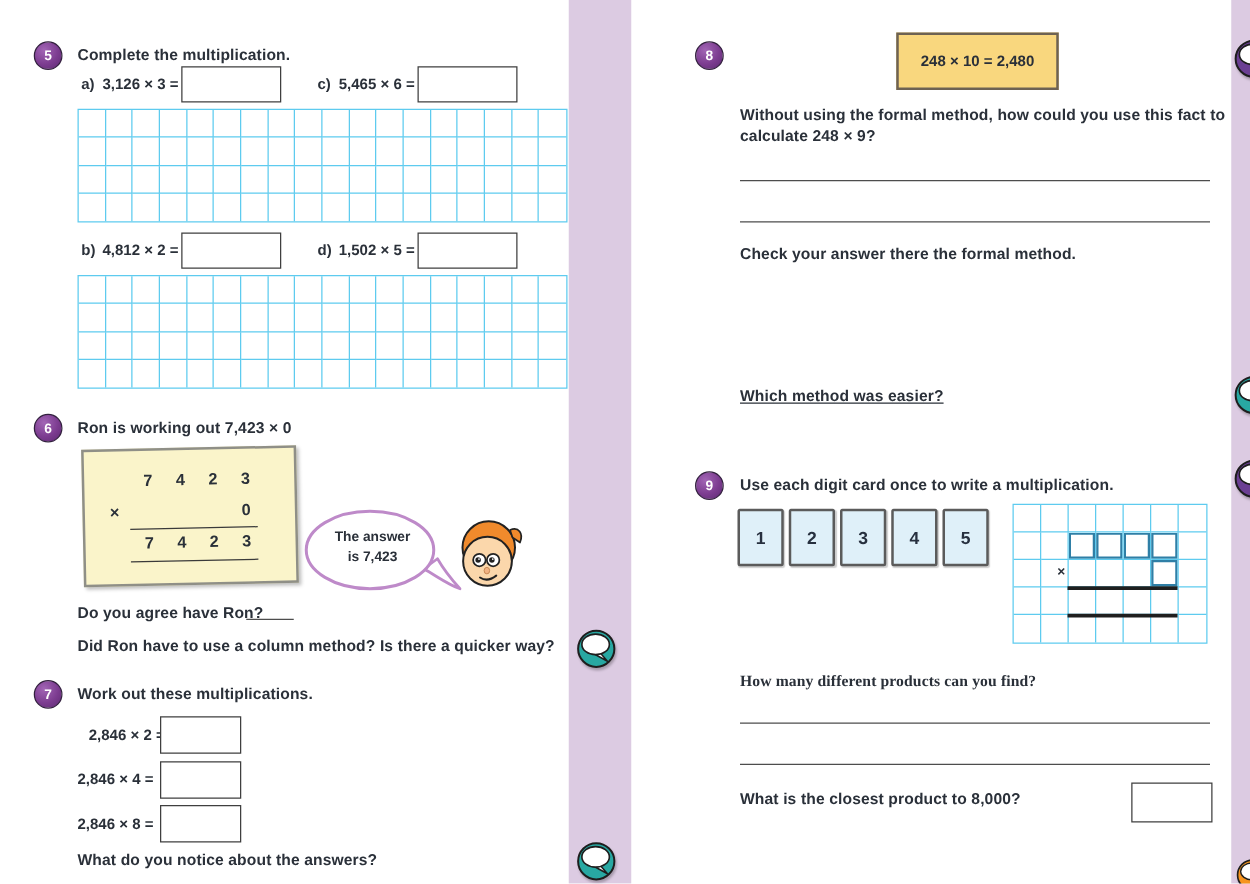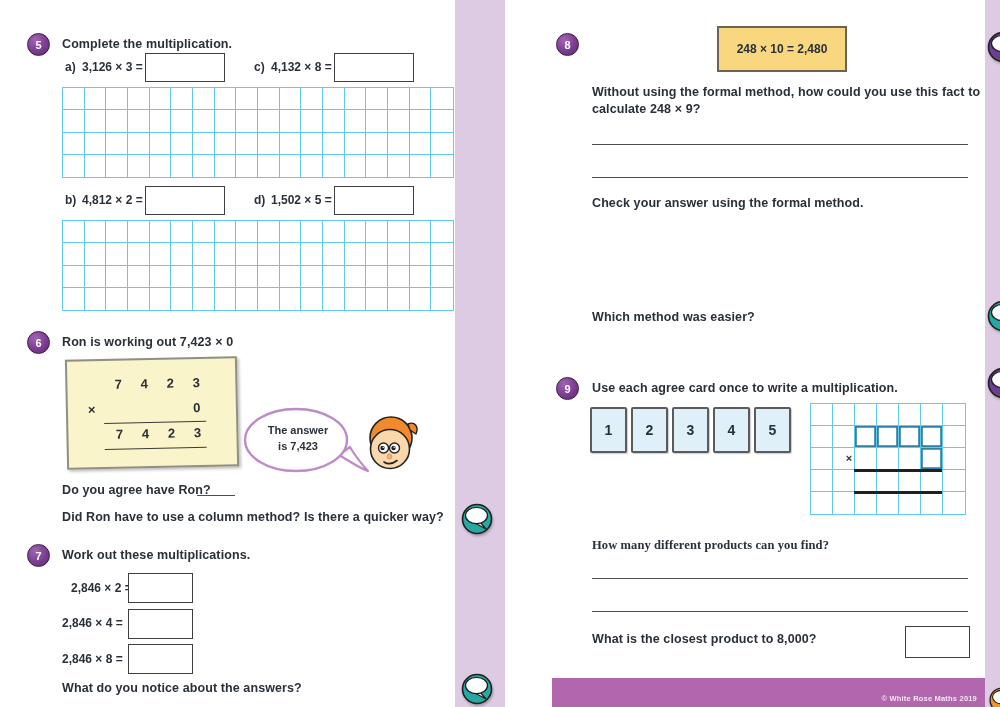--- a/index.html
+++ b/index.html
@@ -58,21 +58,21 @@
 
   <div class="badge" style="left:27px;top:33px;">
       <span>5</span>
     </div>
   <div class="txt" style="left:62px;top:37px;">Complete the multiplication.</div>
 
   <span class="expr lbl" style="left:65px;top:60px;">a)</span>
   <span class="expr" style="left:82px;top:60px;">3,126 × 3 =</span>
   <div class="ans-box" style="left:145px;top:53px;width:78px;height:27px;"></div>
   <span class="expr lbl" style="left:254px;top:60px;">c)</span>
-  <span class="expr" style="left:271px;top:60px;">4,132 × 8 =</span>
+  <span class="expr" style="left:271px;top:60px;">5,465 × 6 =</span>
   <div class="ans-box" style="left:334px;top:53px;width:78px;height:27px;"></div>
 
   <div class="wgrid" style="left: 62px; top: 87px; width: 390px; height: 89px; grid-template-columns: repeat(18, 1fr); grid-auto-rows: 1fr;">
       <div class="gcell"></div>
       <div class="gcell"></div>
       <div class="gcell"></div>
       <div class="gcell"></div>
       <div class="gcell"></div>
       <div class="gcell"></div>
       <div class="gcell"></div>
@@ -305,27 +305,27 @@
       <span>8</span>
     </div>
   <div class="abs" style="left:717px;top:26px;width:126px;height:42px;background:#f9d77e;border:2px solid #6d6253;display:flex;align-items:center;justify-content:center;font-size:12px;font-weight:600;">
     <span>248 × 10 = 2,480</span>
   </div>
 
   <div class="txt" style="left:592px;top:85px;">Without using the formal method, how could you use this fact to</div>
   <div class="txt" style="left:592px;top:102px;">calculate 248 × 9?</div>
   <div class="ans-line" style="left:592px;top:144px;width:376px;"></div>
   <div class="ans-line" style="left:592px;top:177px;width:376px;"></div>
-  <div class="txt" style="left:592px;top:196px;">Check your answer using the formal method.</div>
-  <div class="txt" style="left:592px;top:310px;">Which method was easier?</div>
+  <div class="txt" style="left:592px;top:196px;">Check your answer there the formal method.</div>
+  <div class="txt" style="left:592px;top:310px;text-decoration:underline;">Which method was easier?</div>
 
   <div class="badge" style="left:556px;top:377px;">
       <span>9</span>
     </div>
-  <div class="txt" style="left:592px;top:381px;">Use each agree card once to write a multiplication.</div>
+  <div class="txt" style="left:592px;top:381px;">Use each digit card once to write a multiplication.</div>
 
   <div class="card" style="left:590px;">
       <span>1</span>
     </div>
   <div class="card" style="left:631px;">
       <span>2</span>
     </div>
   <div class="card" style="left:672px;">
       <span>3</span>
     </div>
@@ -376,23 +376,20 @@
   <span class="abs" style="left:838px;top:452px;width:22px;text-align:center;font-size:11px;font-weight:700;">×</span>
   <div class="hline" style="left:854px;top:469px;width:88px;"></div>
   <div class="hline" style="left:854px;top:491px;width:88px;"></div>
 
   <div class="txt" style="left:592px;top:538px;font-family:Liberation Serif, serif;">How many different products can you find?</div>
   <div class="ans-line" style="left:592px;top:578px;width:376px;"></div>
   <div class="ans-line" style="left:592px;top:611px;width:376px;"></div>
   <div class="txt" style="left:592px;top:632px;">What is the closest product to 8,000?</div>
   <div class="ans-box" style="left:905px;top:626px;width:63px;height:30px;"></div>
 
-  <div class="footer-bar">
-    <span class="footer-text">© White Rose Maths 2019</span>
-  </div>
 
   <svg class="sicon" style="left:986px;top:30px;" width="34" height="34" viewBox="0 0 34 34">
     <circle cx="17" cy="17" r="14.5" fill="#6b3f93" stroke="#1e1e1e" stroke-width="1.6"></circle>
     <ellipse cx="16.5" cy="13.5" rx="11" ry="8.2" fill="#fff" stroke="#1e1e1e" stroke-width="1.3"></ellipse>
   </svg>
   <svg class="sicon" style="left:986px;top:299px;" width="34" height="34" viewBox="0 0 34 34">
     <circle cx="17" cy="17" r="14.5" fill="#28a8a2" stroke="#1e1e1e" stroke-width="1.6"></circle>
     <ellipse cx="16.5" cy="13.5" rx="11" ry="8.2" fill="#fff" stroke="#1e1e1e" stroke-width="1.3"></ellipse>
   </svg>
   <svg class="sicon" style="left:986px;top:366px;" width="34" height="34" viewBox="0 0 34 34">

